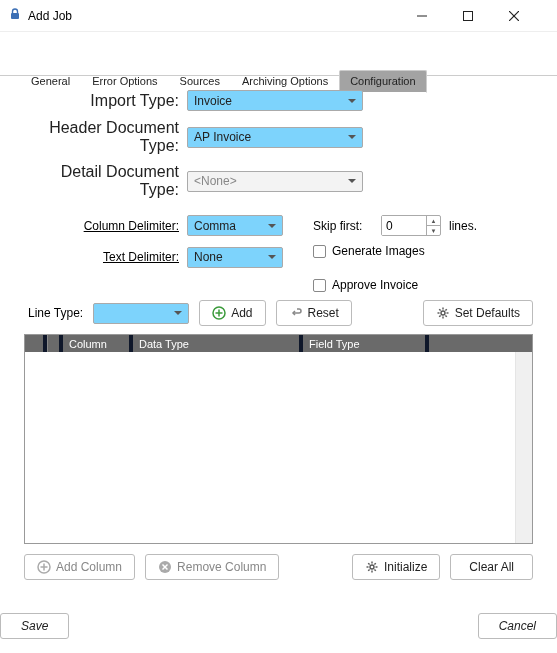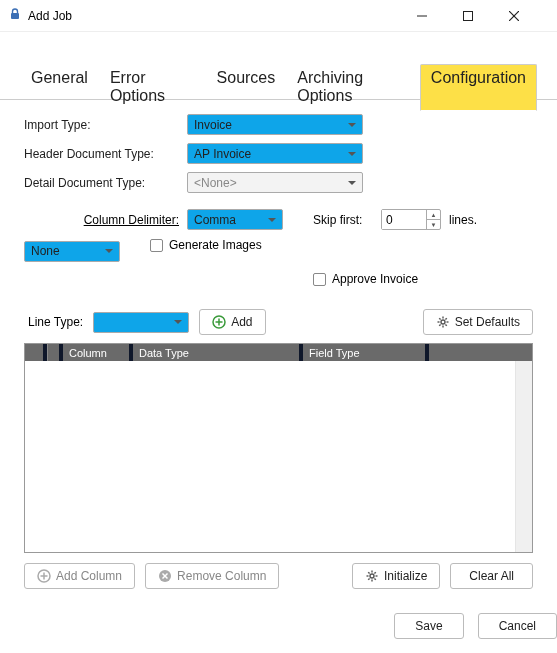--- a/index.html
+++ b/index.html
@@ -34,56 +34,56 @@
 .win-btn svg { display: block; }
 
 .tabs {
   display: flex;
   padding: 20px 20px 0 20px;
   border-bottom: 1px solid #ccc;
   gap: 0;
 }
 .tab {
   padding: 4px 10px 5px 10px;
-  font-size: 16px;
+  font-size: 11px;
   color: #222;
   border: 1px solid transparent;
   position: relative;
-  top: 12px;
+  top: 18px;
   cursor: default;
 }
 .tab.active {
   border: 1px solid #ccc;
   border-bottom: 1px solid #fff;
-  background: #fde047;
+  background: #a3a3a3;
   border-radius: 2px 2px 0 0;
 }
 
 .body {
   padding: 14px 24px 0 24px;
 }
 .row {
   display: flex;
   align-items: center;
   margin-bottom: 8px;
   gap: 8px;
 }
 .label-col {
   width: 155px;
-  text-align: left;
-  font-size: 12px;
+  text-align: right;
+  font-size: 16px;
   color: #222;
 }
 .wide-select { width: 176px; }
 .med-select { width: 96px; }
 .select, .numbox {
   height: 21px;
   border: 1px solid #aaa;
   border-radius: 2px;
-  background: #0ea5e9;
+  background: #7dd3fc;
   font-size: 12px;
   padding: 0 18px 0 6px;
   position: relative;
   display: flex;
   align-items: center;
   color: #222;
 }
 .select::after {
   content: "";
   position: absolute;
@@ -139,21 +139,21 @@
 .checkbox {
   width: 13px;
   height: 13px;
   border: 1px solid #888;
   border-radius: 2px;
 }
 .linetype-row {
   display: flex;
   align-items: center;
   gap: 10px;
-  margin: 23px 0 8px 0;
+  margin: 8px 0 8px 0;
 }
 .btn {
   height: 26px;
   border: 1px solid #bbb;
   border-radius: 3px;
   background: #fff;
   display: inline-flex;
   align-items: center;
   justify-content: center;
   gap: 5px;
@@ -205,22 +205,23 @@
   gap: 10px;
   margin-top: 10px;
   align-items: center;
 }
 .btn.iconlead { color: #888; }
 .footer {
   position: absolute;
   bottom: 14px;
   left: 0; right: 0;
   display: flex;
-  justify-content: flex-end;
+  justify-content: space-between;
   gap: 14px;
+  font-style: italic;
 }
 .btn.footer-btn { height: 26px; padding: 0 20px; }
 svg { pointer-events: none; }
 </style>
 </head>
 <body>
 
 <div class="titlebar">
   <span>
     <svg width="14" height="14" viewBox="0 0 14 14">
@@ -297,20 +298,21 @@
           <div>▲</div>
           <div>▼</div>
         </div>
       </div>
       <span>lines.</span>
     </div>
   </div>
 
   <div class="row2">
     <div class="col1">
+      <div class="lab">Text Delimiter:</div>
       <div class="select med-select">
         <span>None</span>
       </div>
     </div>
     <div class="col2" style="flex-direction:column; align-items:flex-start; gap:4px; margin-left:30px;">
       <div class="checkbox-row">
         <div class="checkbox"></div>
         <span>Generate Images</span>
       </div>
     </div>
@@ -336,20 +338,29 @@
     </div>
     <div class="btn">
       <span class="icn">
         <svg width="14" height="14" viewBox="0 0 14 14">
             <circle cx="7" cy="7" r="6" fill="none" stroke="#3a9a3a" stroke-width="1.5"></circle>
             <line x1="7" y1="3.5" x2="7" y2="10.5" stroke="#3a9a3a" stroke-width="1.5"></line>
             <line x1="3.5" y1="7" x2="10.5" y2="7" stroke="#3a9a3a" stroke-width="1.5"></line>
           </svg>
       </span>
       <span>Add</span>
+    </div>
+    <div class="btn">
+      <span class="icn">
+        <svg width="14" height="14" viewBox="0 0 14 14">
+            <path d="M4 7 H10 a2 2 0 0 0 0-4 H8" fill="none" stroke="#888" stroke-width="1.5"></path>
+            <path d="M6 5 L4 7 L6 9" fill="none" stroke="#888" stroke-width="1.5"></path>
+          </svg>
+      </span>
+      <span>Reset</span>
     </div>
     <div class="spacer"></div>
     <div class="btn">
       <span class="icn">
         <svg width="14" height="14" viewBox="0 0 14 14">
             <circle cx="7" cy="7" r="2" fill="none" stroke="#555" stroke-width="1.4"></circle>
             <g stroke="#555" stroke-width="1.4">
               <line x1="7" y1="1.5" x2="7" y2="3.5"></line>
               <line x1="7" y1="10.5" x2="7" y2="12.5"></line>
               <line x1="1.5" y1="7" x2="3.5" y2="7"></line>

